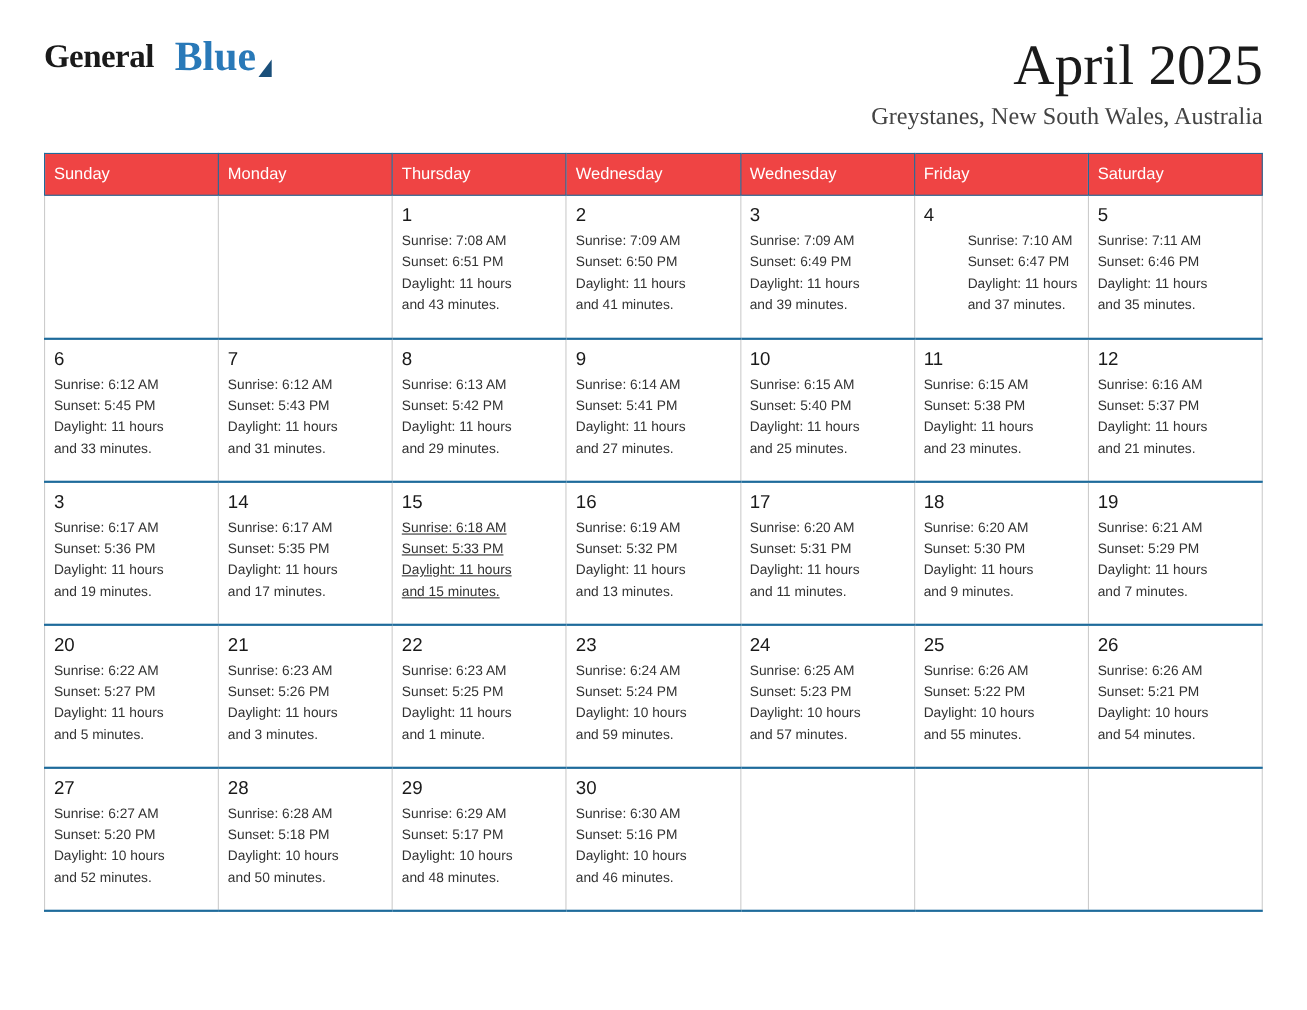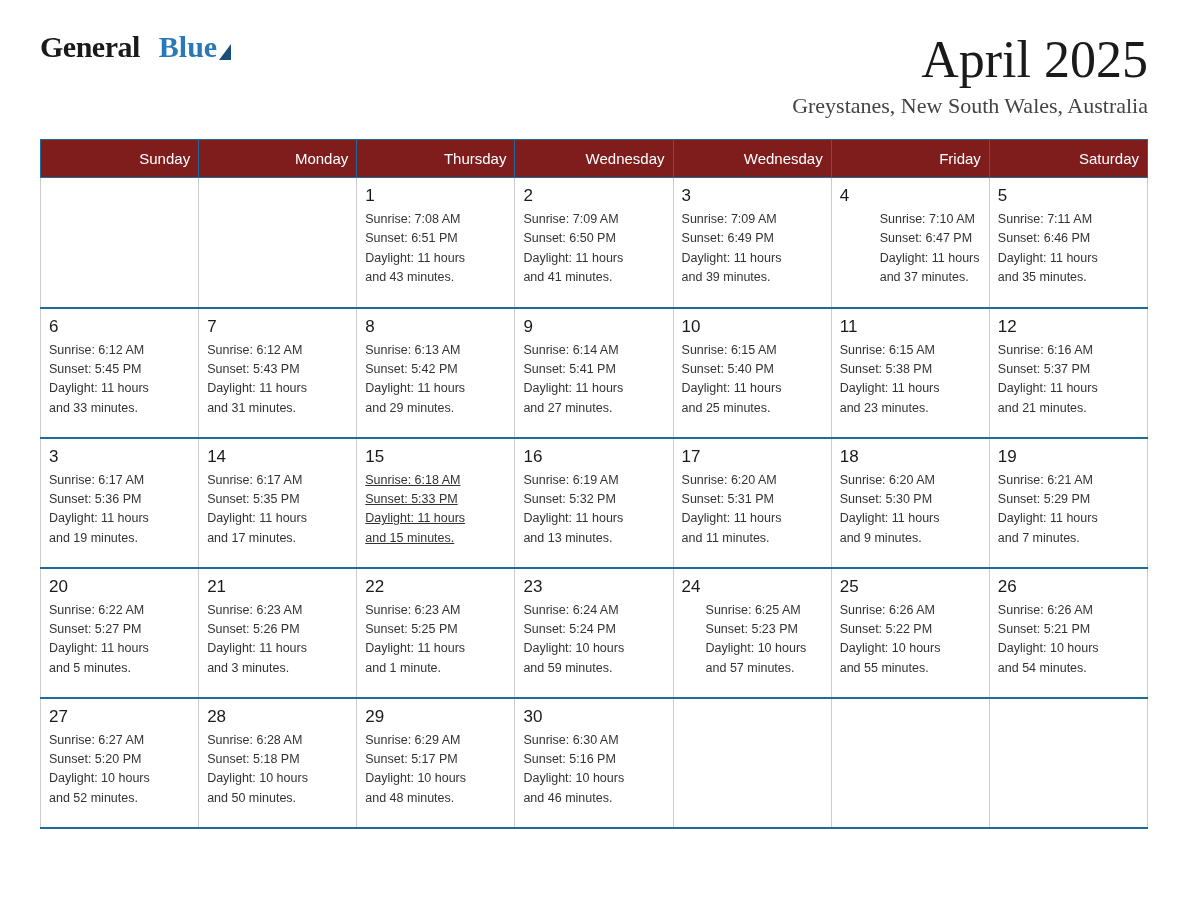--- a/index.html
+++ b/index.html
@@ -34,24 +34,24 @@
       color: #444;
       font-family: Georgia, serif;
       margin-top: 4px;
     }
     .calendar-table {
       width: 100%;
       border-collapse: collapse;
       table-layout: fixed;
     }
     .calendar-table th {
-      background-color: #7f1d1d;
+      background-color: #ef4444;
       color: white;
       padding: 10px 8px;
-      text-align: right;
+      text-align: left;
       font-size: 15px;
       font-weight: normal;
       border: 1px solid #1e6b9b;
     }
     .calendar-table td {
       vertical-align: top;
       padding: 8px 8px 12px 8px;
       border: 1px solid #ccc;
       border-bottom: 2px solid #1e6b9b;
       background: #ffffff;
@@ -87,21 +87,21 @@
     .blue-block {
       display: flex;
       flex-direction: column;
       margin-left: 1px;
     }
     .blue-block-top {
       display: flex;
       align-items: flex-end;
     }
     .blue-text {
-      font-size: 30px;
+      font-size: 38px;
       font-weight: bold;
       color: #2979b8;
       font-family: Georgia, serif;
     }
     .triangle-icon {
       width: 0;
       height: 0;
       border-left: 12px solid transparent;
       border-right: 0px solid transparent;
       border-bottom: 16px solid #1a4f7a;
@@ -308,21 +308,21 @@
         </td>
         <td>
           <div class="day-number">23</div>
           <div class="day-info" style="white-space: pre-line;">Sunrise: 6:24 AM
 Sunset: 5:24 PM
 Daylight: 10 hours
 and 59 minutes.</div>
         </td>
         <td>
           <div class="day-number">24</div>
-          <div class="day-info" style="white-space: pre-line; margin-left: 24px;">Sunrise: 6:25 AM
+          <div class="day-info" style="white-space: pre-line;">Sunrise: 6:25 AM
 Sunset: 5:23 PM
 Daylight: 10 hours
 and 57 minutes.</div>
         </td>
         <td>
           <div class="day-number">25</div>
           <div class="day-info" style="white-space: pre-line;">Sunrise: 6:26 AM
 Sunset: 5:22 PM
 Daylight: 10 hours
 and 55 minutes.</div>

